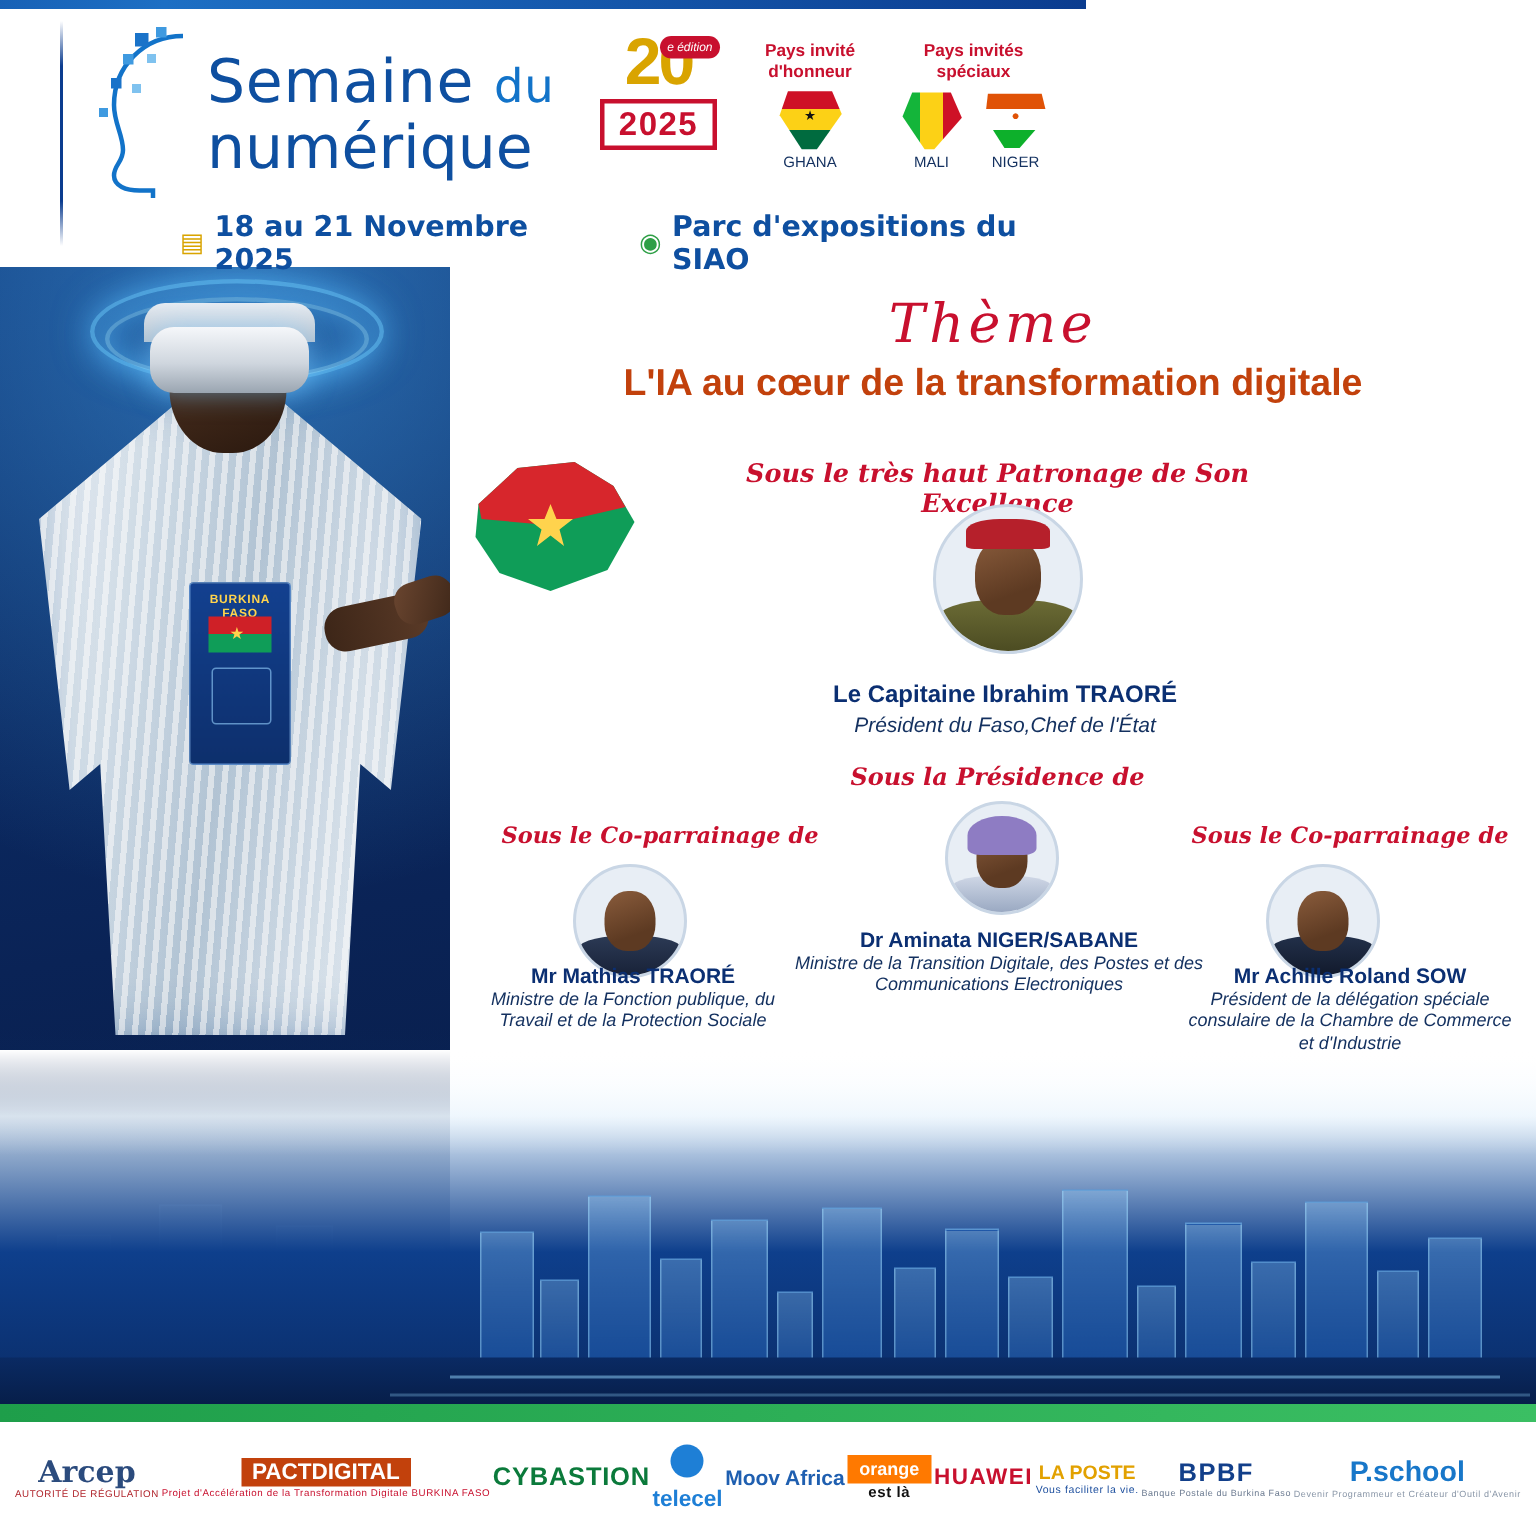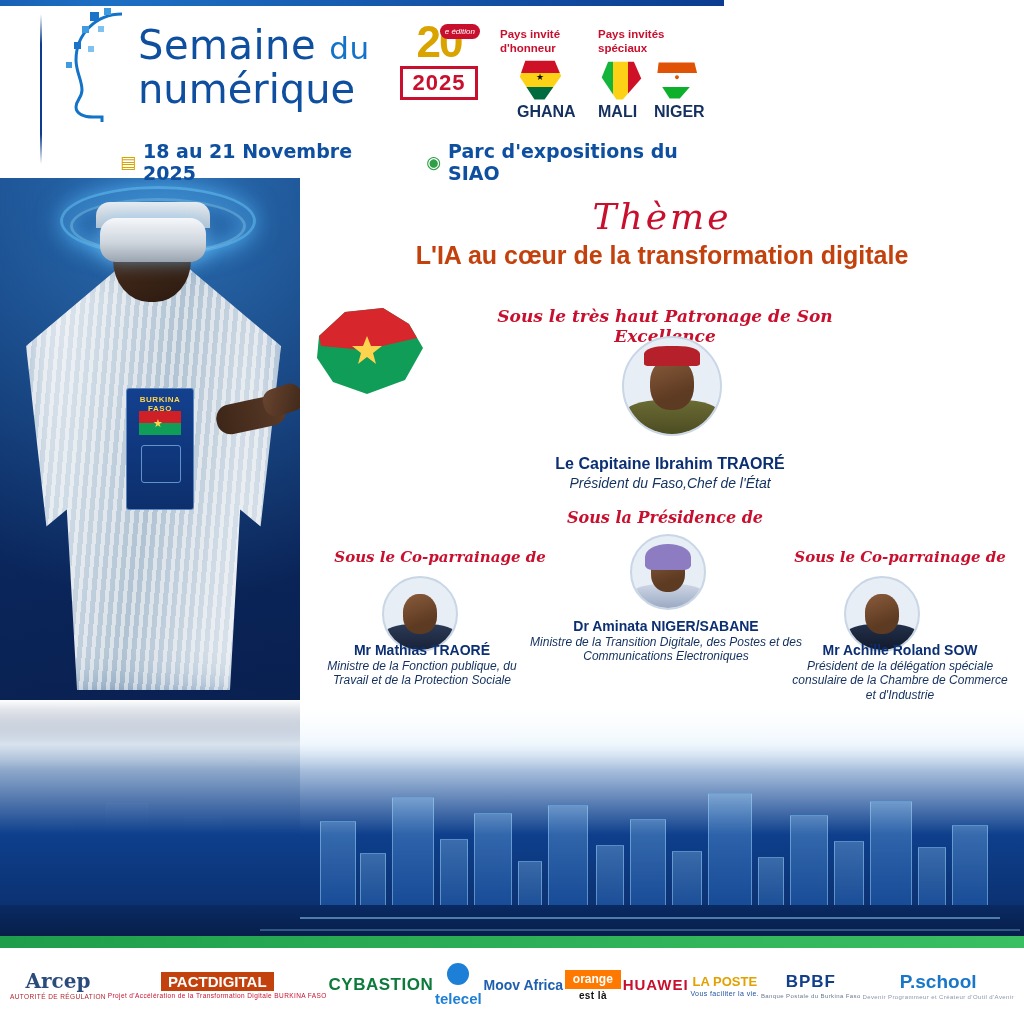--- a/index.html
+++ b/index.html
@@ -228,21 +228,21 @@
     top: 14px;
     width: 2px;
     height: 150px;
     background: linear-gradient(180deg, rgba(11,60,143,0), #0b3c8f 20%, #0b3c8f 80%, rgba(11,60,143,0));
   }
 
   
   .logo-block {
     position: absolute;
     left: 360px;
-    top: 4px;
+    top: 14px;
     width: 330px;
     height: 120px;
     text-align: center;
   }
   .head-outline {
     position: absolute;
     left: 0;
     top: 4px;
     width: 110px;
     height: 118px;
@@ -307,39 +307,39 @@
 
   
   .guests {
     position: absolute;
     left: 800px;
     top: 28px;
     width: 200px;
     display: flex;
     gap: 18px;
   }
-  .guest-group { }
+  .guest-group { text-align: center; }
   .guest-title {
     color: #c8102e;
     font-weight: bold;
     font-size: 11.5px;
     line-height: 1.18;
     margin-bottom: 4px;
   }
   .flags-row { display: flex; gap: 10px; justify-content: center; }
   .flag-item { width: 46px; }
   .flag-shape {
     height: 42px;
     position: relative;
     border-radius: 2px;
     overflow: hidden;
   }
   .flag-name {
-    font-size: 16px;
-    font-weight: bold;
+    font-size: 10px;
+    font-weight: normal;
     color: #13305f;
     margin-top: 2px;
   }
   .fl-ghana {
     background: linear-gradient(180deg, #ce1126 0 33%, #fcd116 33% 66%, #006b3f 66% 100%);
     clip-path: polygon(18% 4%, 82% 4%, 96% 40%, 60% 96%, 38% 96%, 6% 42%);
   }
   .fl-mali {
     background: linear-gradient(90deg, #14b53a 0 33%, #fcd116 33% 66%, #ce1126 66% 100%);
     clip-path: polygon(22% 6%, 78% 6%, 94% 46%, 54% 96%, 40% 96%, 8% 44%);

